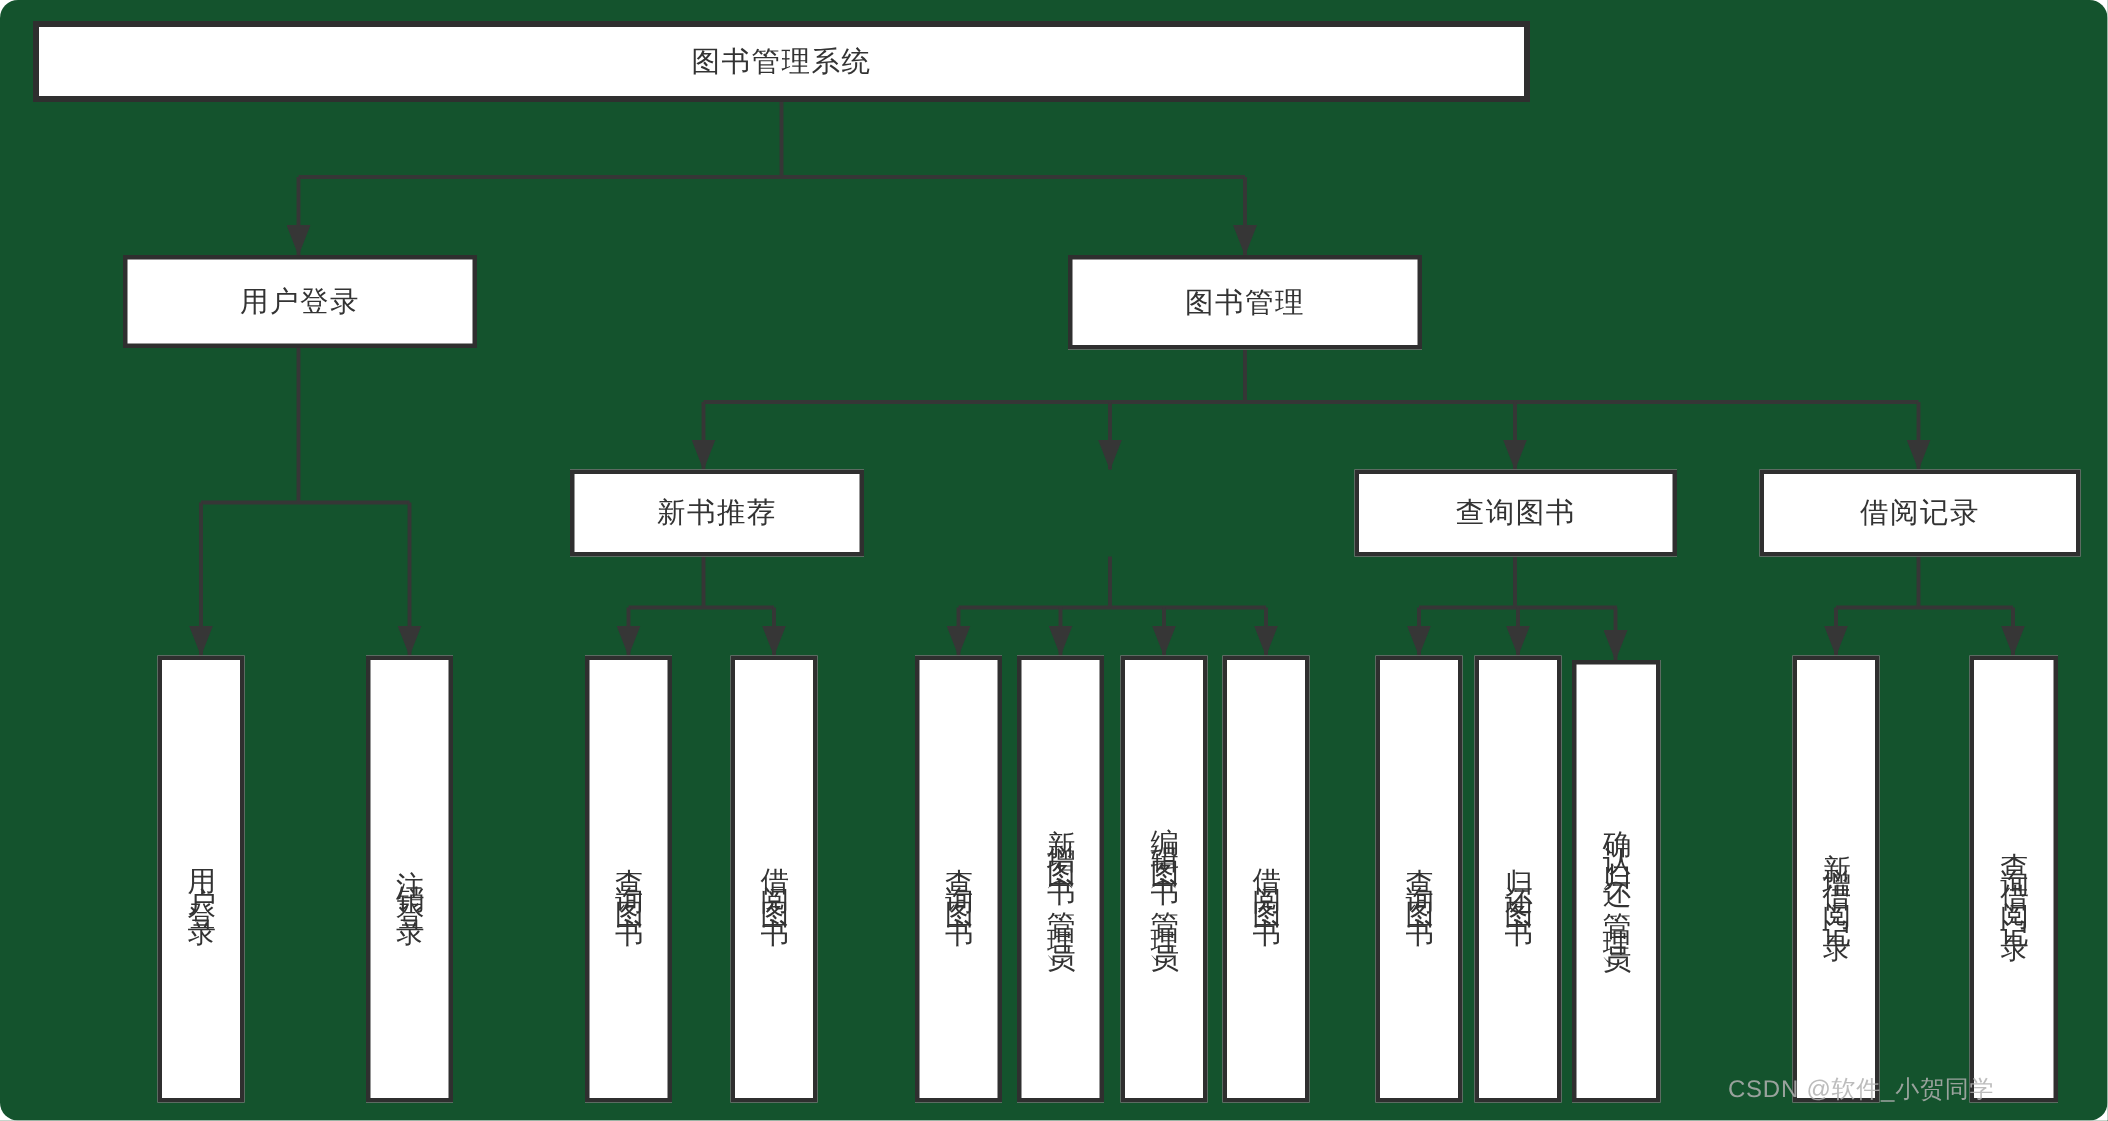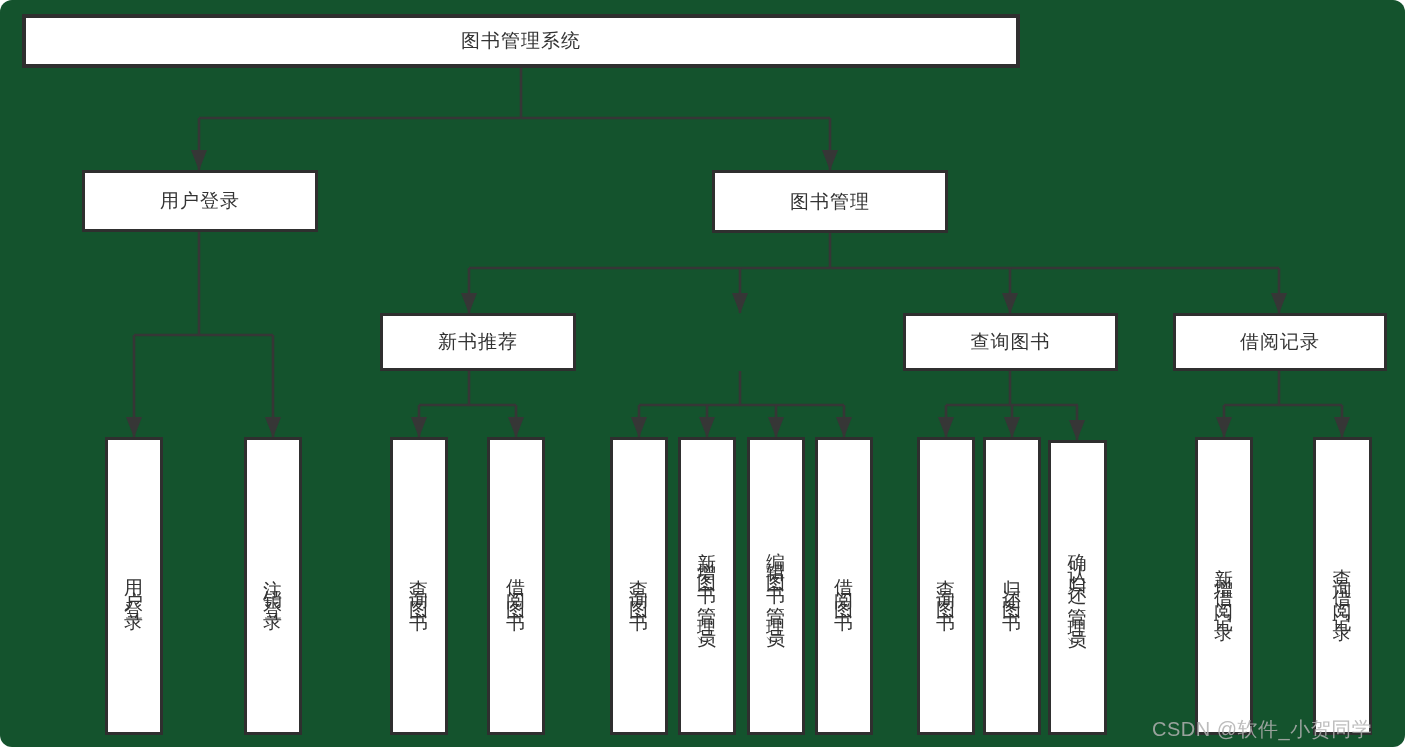--- a/index.html
+++ b/index.html
@@ -13,21 +13,21 @@
     position:absolute;box-sizing:border-box;background:#ffffff;
     border:3px solid #2f2f2f;display:flex;align-items:center;justify-content:center;
   }
   .box.root{border-width:4px;}
   .hlabel{font-size:19px;letter-spacing:1px;white-space:nowrap;}
   .vbox .vlabel{
     writing-mode:vertical-rl;text-orientation:mixed;
     font-size:19px;line-height:1;letter-spacing:11px;white-space:nowrap;
   }
   .watermark{
-    position:absolute;left:1152px;top:716px;font-size:20px;white-space:nowrap;
+    position:absolute;left:1152px;top:716px;font-size:16px;white-space:nowrap;
     color:rgba(176,176,176,0.85);letter-spacing:0.5px;
   }
 </style>
 </head>
 <body>
 
 <div class="canvas">
 
   <svg class="wires" width="1405" height="747" viewBox="0 0 1405 747" xmlns="http://www.w3.org/2000/svg">
     <defs>

